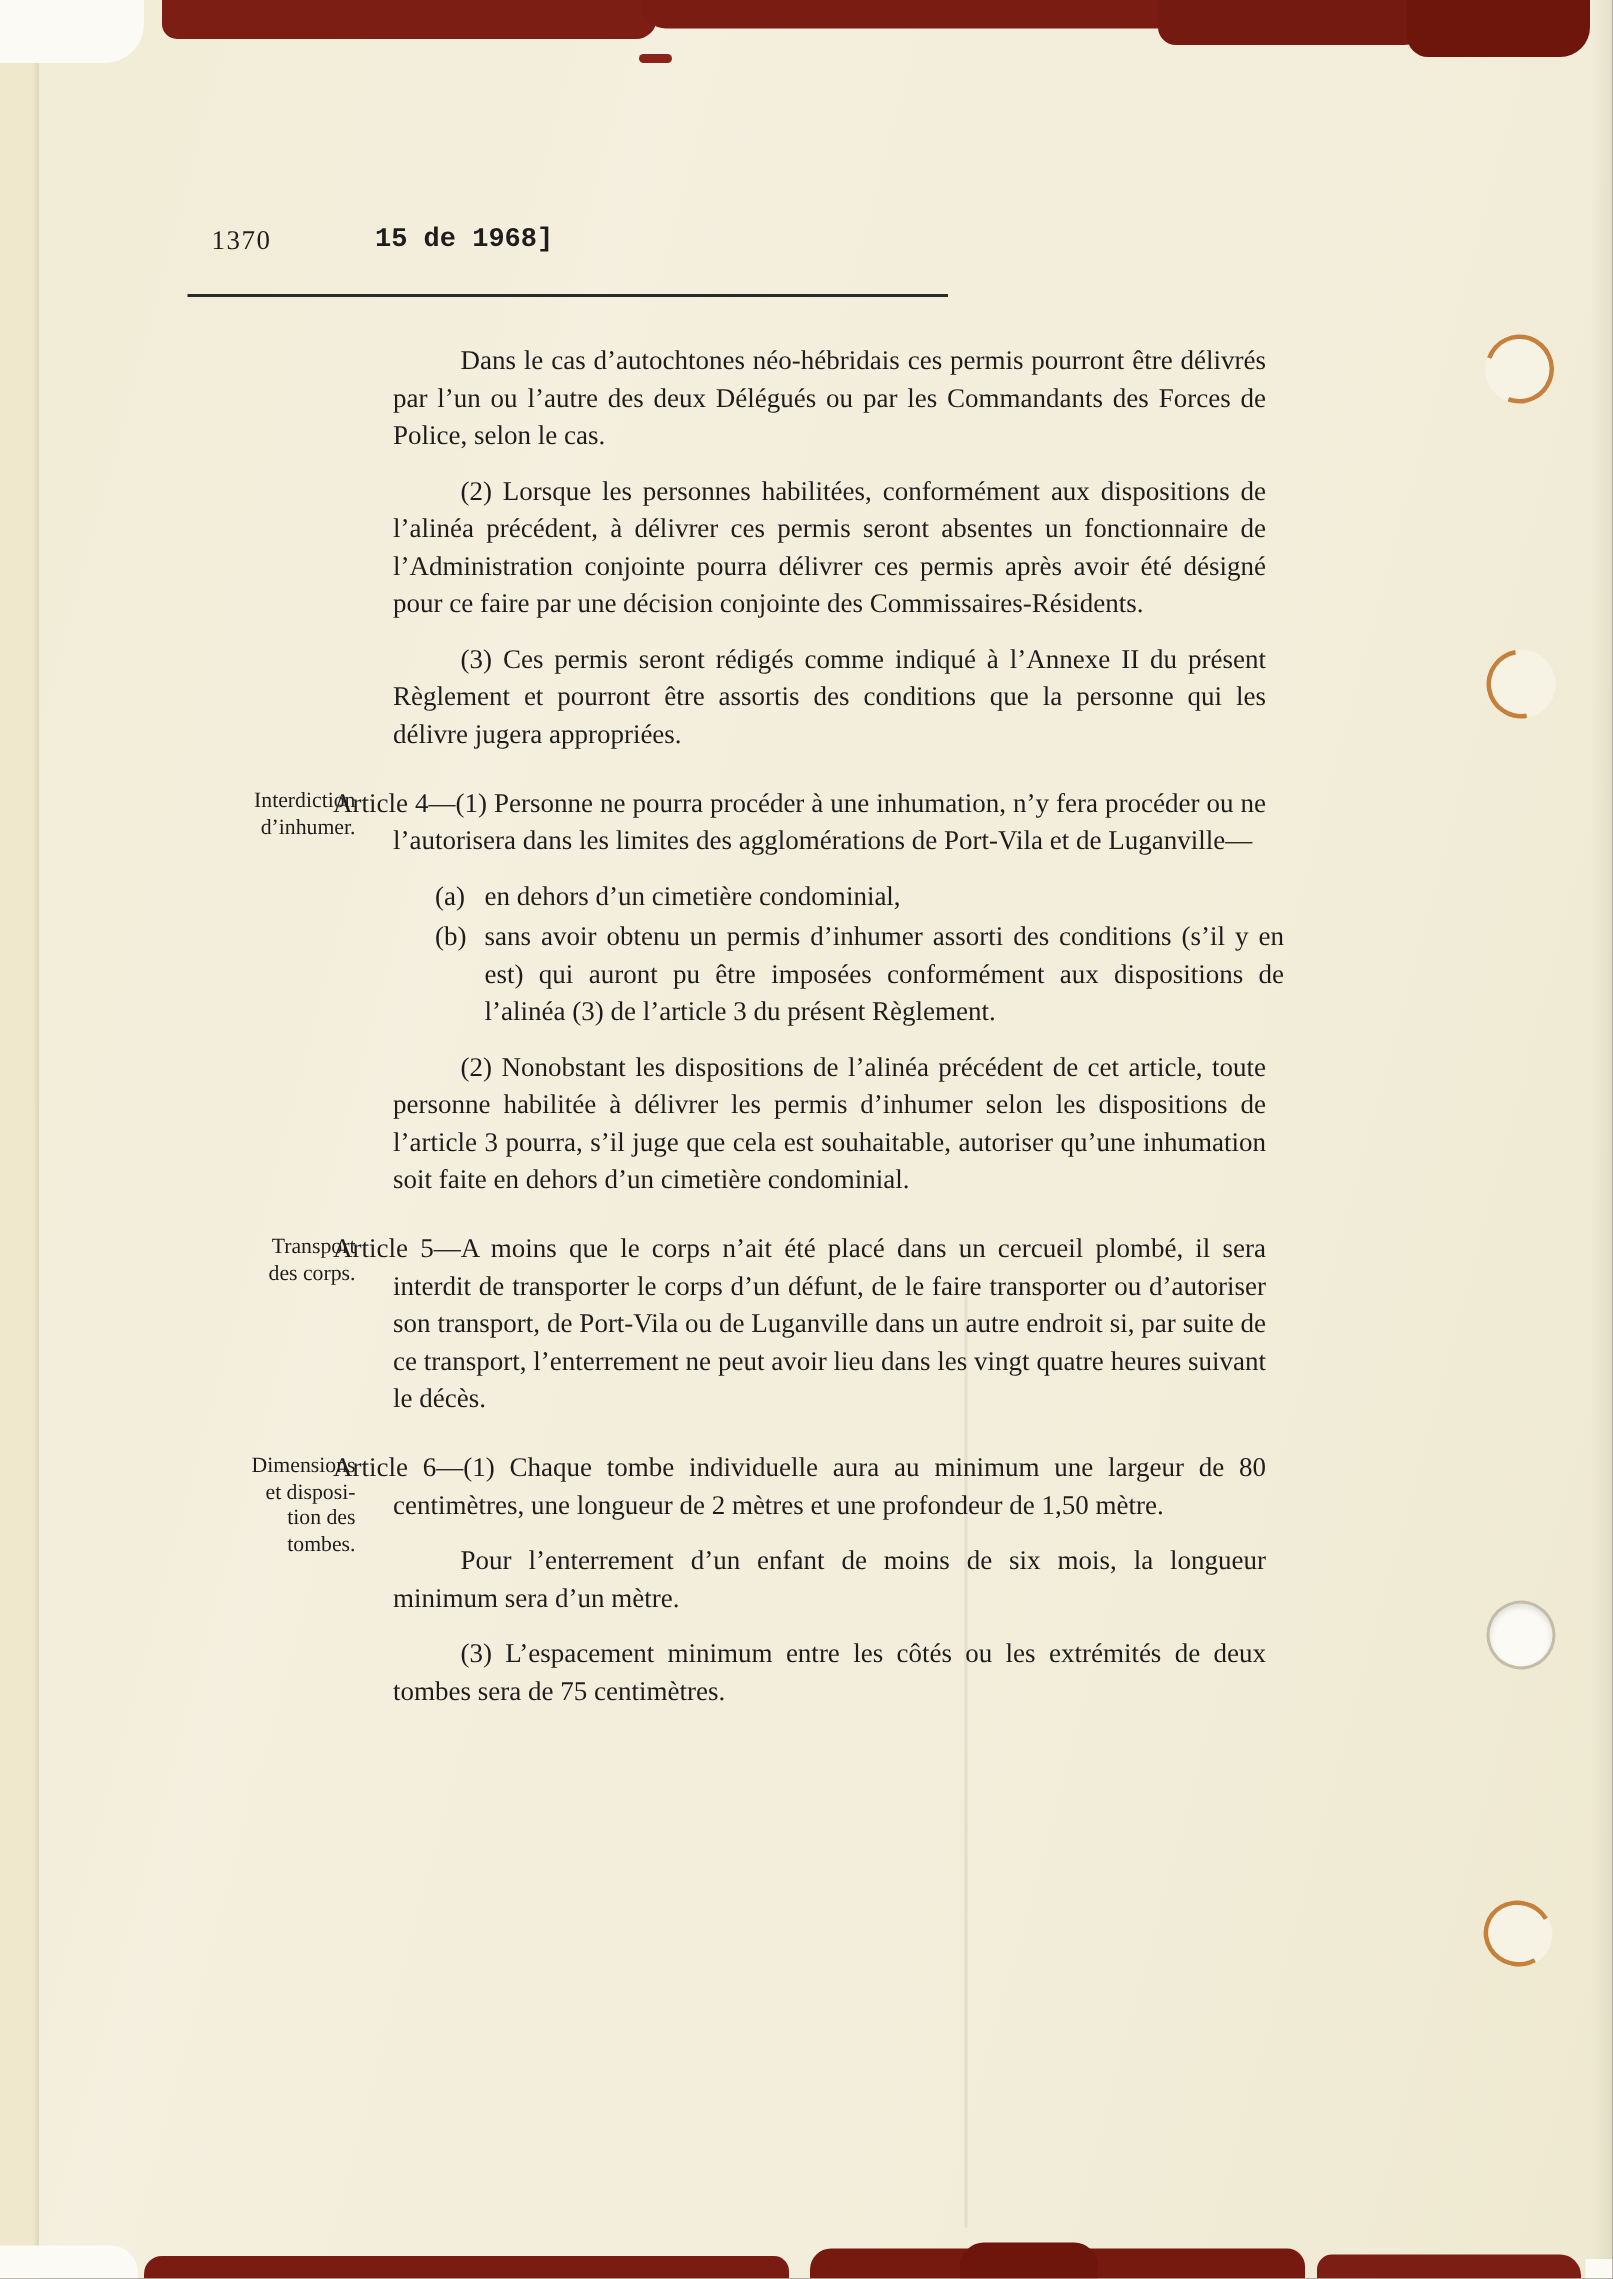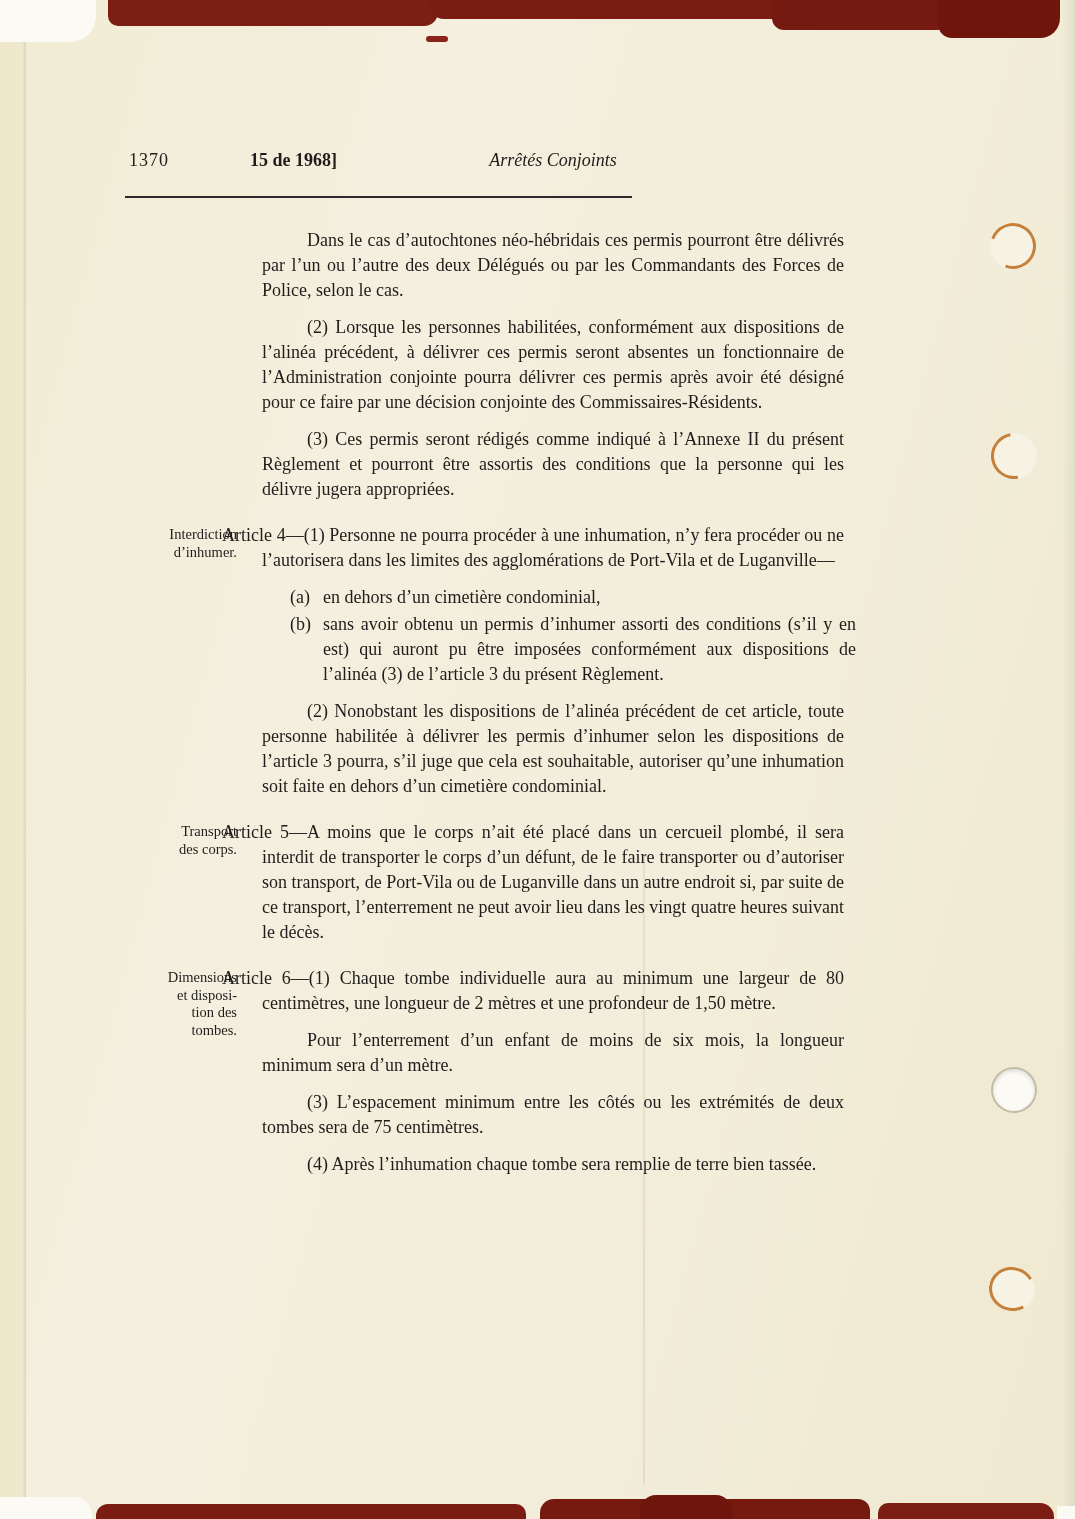--- a/index.html
+++ b/index.html
@@ -63,22 +63,22 @@
     left: 989px; top: 1267px; width: 40px; height: 38px;
     background: #f7f3e4;
     border: 3px solid #c5803c; border-right-color: transparent;
     transform: rotate(15deg);
   }
 
   .crease { position: absolute; left: 643px; top: 855px; width: 2px; height: 630px; background: rgba(110,100,70,0.10); }
 
   
   .header { position: absolute; top: 150px; left: 125px; width: 731px; height: 30px; font-size: 18px; }
-  .page-number { position: absolute; left: 4px; top: 0; letter-spacing: 1px; }
-  .issue { position: absolute; left: 125px; top: 0; font-weight: bold; }
+  .page-number { position: absolute; left: 16px; top: 0; letter-spacing: 1px; }
+  .issue { position: absolute; left: 125px; top: 0; font-weight: bold; font-family: Liberation Mono, monospace; }
   .journal-title { position: absolute; left: 125px; top: 0; width: 606px; text-align: center; font-style: italic; }
   .rule { position: absolute; top: 196px; left: 125px; width: 507px; height: 2px; background: #2a2a28; }
 
   
   .content {
     position: absolute; top: 216px; left: 250px; width: 606px;
     font-size: 18px; line-height: 25px; text-align: justify;
   }
   .content p { margin: 12px; padding: 0; }
   .para { margin: 8px 0 0 40px; text-indent: 45px; }
@@ -124,21 +124,20 @@
 
   <div class="hole hole-1"></div>
   <div class="hole hole-2"></div>
   <div class="hole hole-3"></div>
   <div class="hole hole-4"></div>
 
   <div class="crease"></div>
 
   <div class="header">
     <span class="page-number">1370</span>
-    <span class="journal-title">Arrêtés Conjoints</span>
     <span class="issue">15 de 1968]</span>
   </div>
   <div class="rule"></div>
 
   <div class="content">
 
     <p class="para first">Dans le cas d’autochtones néo-hébridais ces permis pourront être délivrés par l’un ou l’autre des deux Délégués ou par les Commandants des Forces de Police, selon le cas.</p>
     <p class="para">(2) Lorsque les personnes habilitées, conformément aux dispositions de l’alinéa précédent, à délivrer ces permis seront absentes un fonctionnaire de l’Administration conjointe pourra délivrer ces permis après avoir été désigné pour ce faire par une décision conjointe des Commissaires-Résidents.</p>
     <p class="para">(3) Ces permis seront rédigés comme indiqué à l’Annexe II du présent Règlement et pourront être assortis des conditions que la personne qui les délivre jugera appropriées.</p>
 
@@ -170,19 +169,18 @@
     <div class="section">
       <div class="margin-note">
         <div>Dimensions</div>
         <div>et disposi-</div>
         <div>tion des</div>
         <div>tombes.</div>
       </div>
       <p class="article-open">Article 6—(1) Chaque tombe individuelle aura au minimum une largeur de 80 centimètres, une longueur de 2 mètres et une profondeur de 1,50 mètre.</p>
       <p class="para">Pour l’enterrement d’un enfant de moins de six mois, la longueur minimum sera d’un mètre.</p>
       <p class="para">(3) L’espacement minimum entre les côtés ou les extrémités de deux tombes sera de 75 centimètres.</p>
-      <p class="para">(4) Après l’inhumation chaque tombe sera remplie de terre bien tassée.</p>
     </div>
 
   </div>
 
 
 </div>
 
 </body></html>

